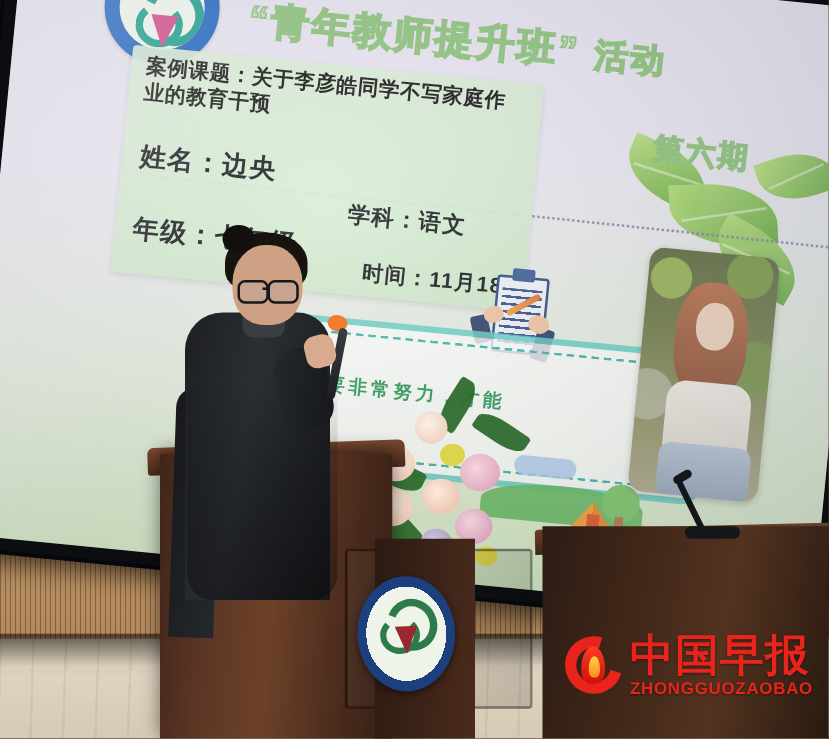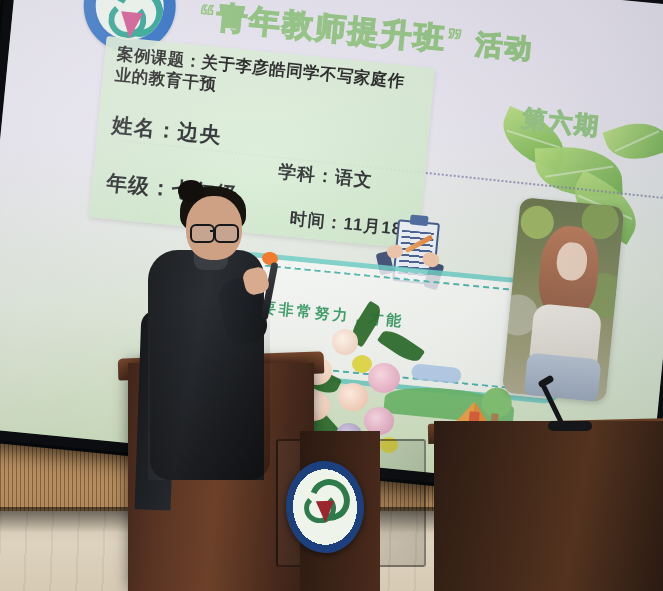--- a/index.html
+++ b/index.html
@@ -467,14 +467,25 @@
   <div class="spk-hair"></div>
   <div class="spk-bun"></div>
   <div class="spk-head"></div>
   <div class="spk-glass sg-l"></div>
   <div class="spk-glass sg-r"></div>
   <div class="spk-bridge"></div>
   <div class="mic-tip"></div>
   <div class="mic-held"></div>
   <div class="spk-hand"></div>
 
+  <div class="wm">
+    <div class="wm-flame">
+      <div class="wm-ring"></div>
+      <div class="wm-in"></div>
+      <div class="wm-in2"></div>
+    </div>
+    <div class="wm-txt">
+      <div class="wm-cn">中国早报</div>
+      <div class="wm-en">ZHONGGUOZAOBAO</div>
+    </div>
+  </div>
 
 </div>
 
 </body></html>

